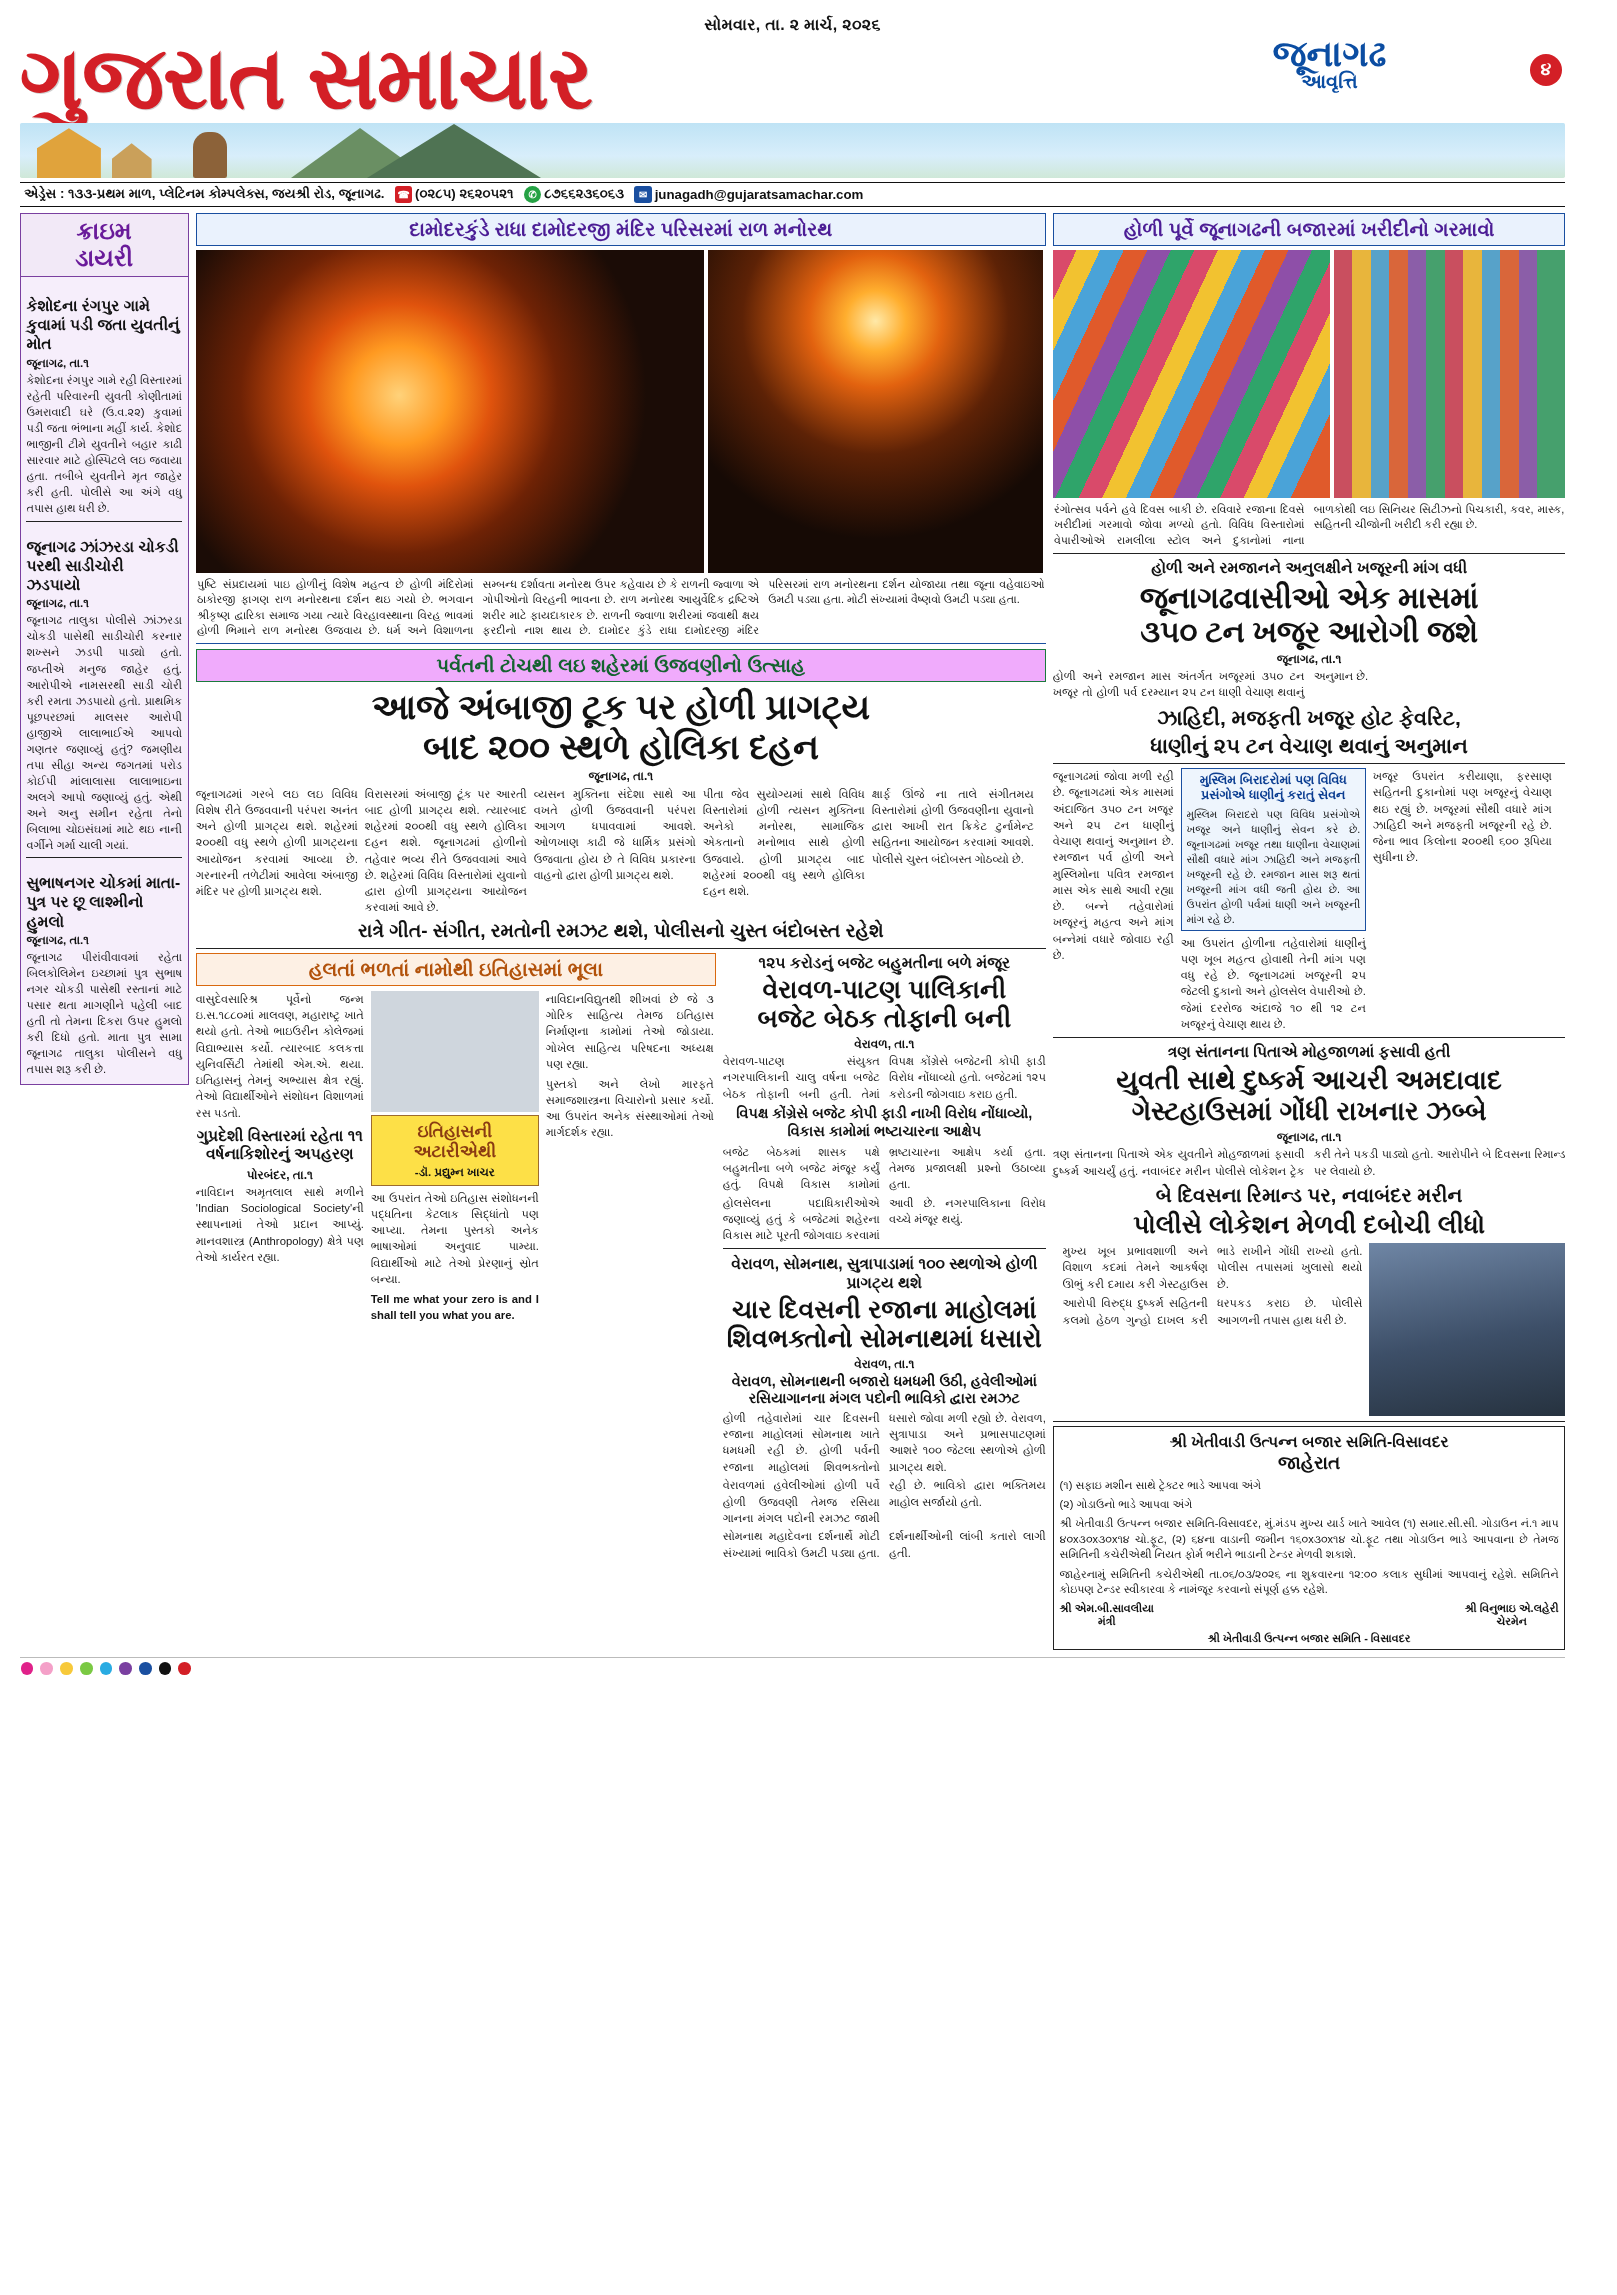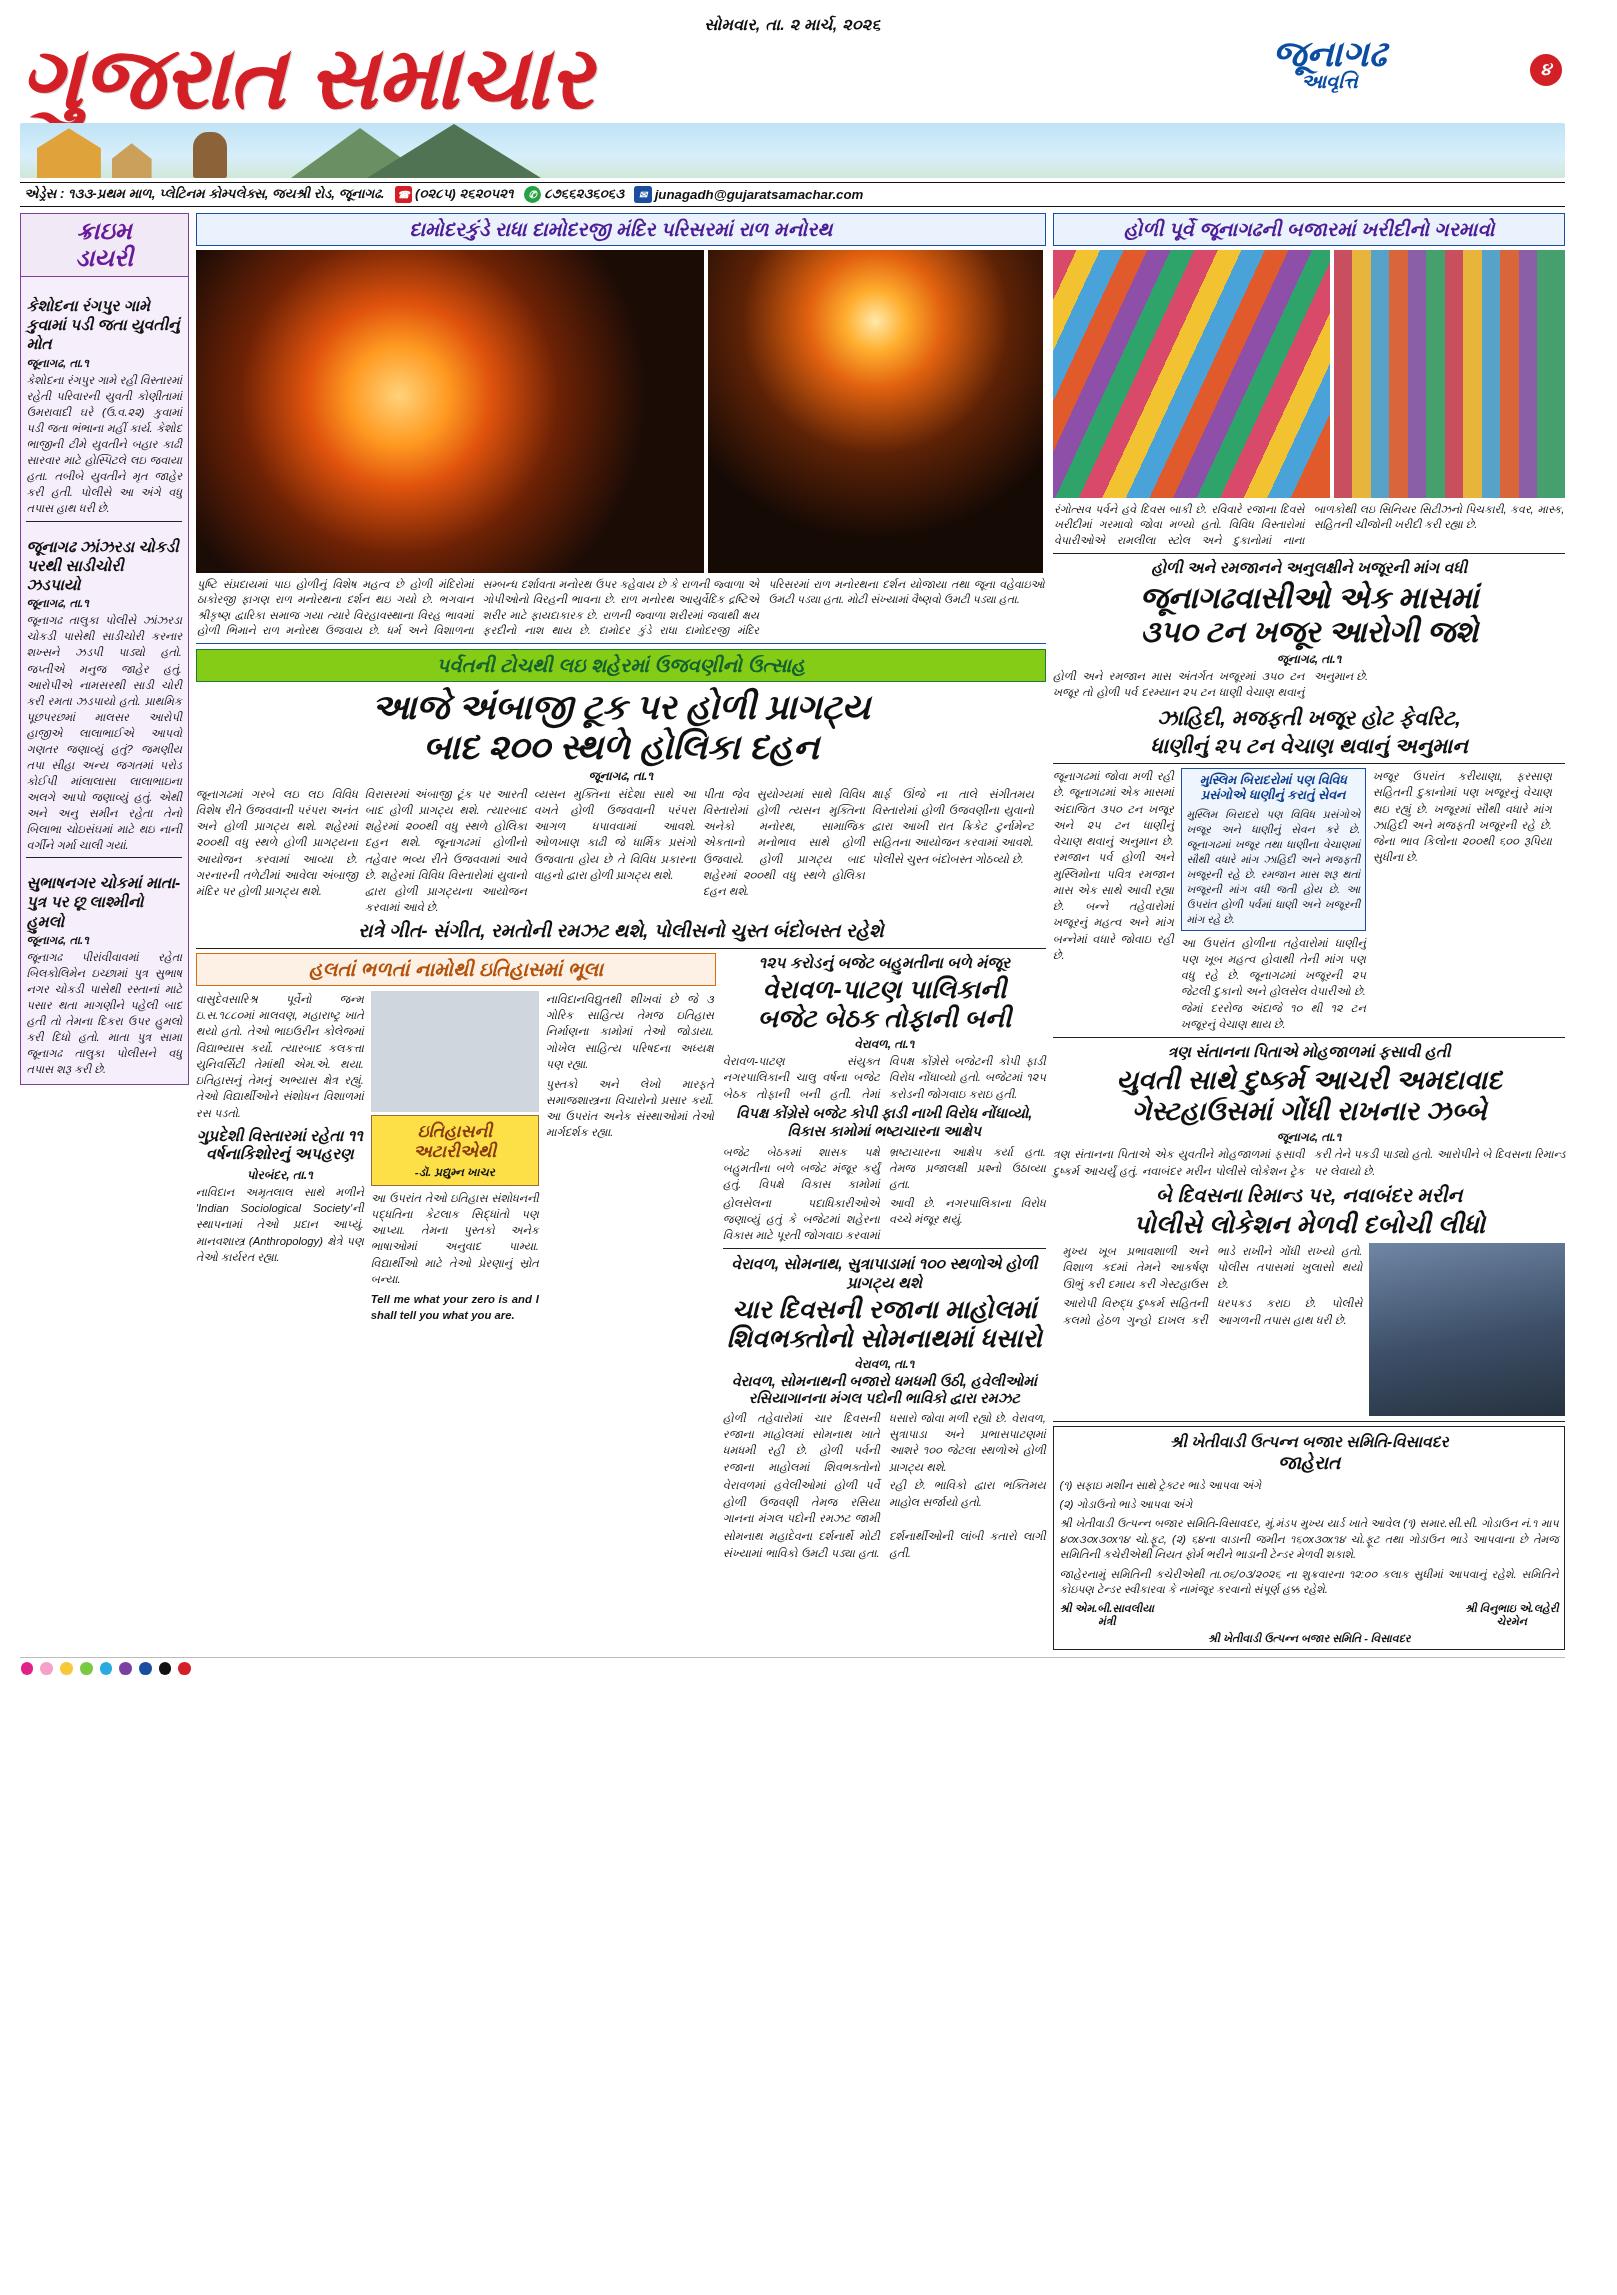--- a/index.html
+++ b/index.html
@@ -8,21 +8,20 @@
     width:1617px;
     font-family:"Liberation Sans", sans-serif;
     color:#111;
   }
   .page {
     width:1585px;
     min-height:2295px;
     background:#fff;
     padding:16px 19.6px 5.8px 19.6px;
     position:relative;
-    font-style:italic;
   }
 
   
   .masthead { position:relative; }
   .dateline {
     text-align:center;
     font-size:16px;
     font-weight:bold;
     color:#111;
     margin-bottom:2.3px;
@@ -168,21 +167,21 @@
   
   .bar {
     border:1.2px solid #1a4fa0;
     background:#eaf2fd;
     text-align:center;
     padding:4px 3.5px;
     font-size:19.6px;
     font-weight:bold;
     color:#4c1d95;
   }
-  .bar.green { border-color:#1b7a3d; background:#84cc16; color:#14622f; }
+  .bar.green { border-color:#1b7a3d; background:#f0abfc; color:#14622f; }
   .bar.orange{ border-color:#d9690f; background:#fdf0e4; color:#b2520b; }
 
   .photo {
     background:#cfd6dd;
     position:relative;
     overflow:hidden;
   }
   .caption {
     font-size:11px; line-height:1.4; text-align:justify; padding:3.5px 1.2px 0;
   }

